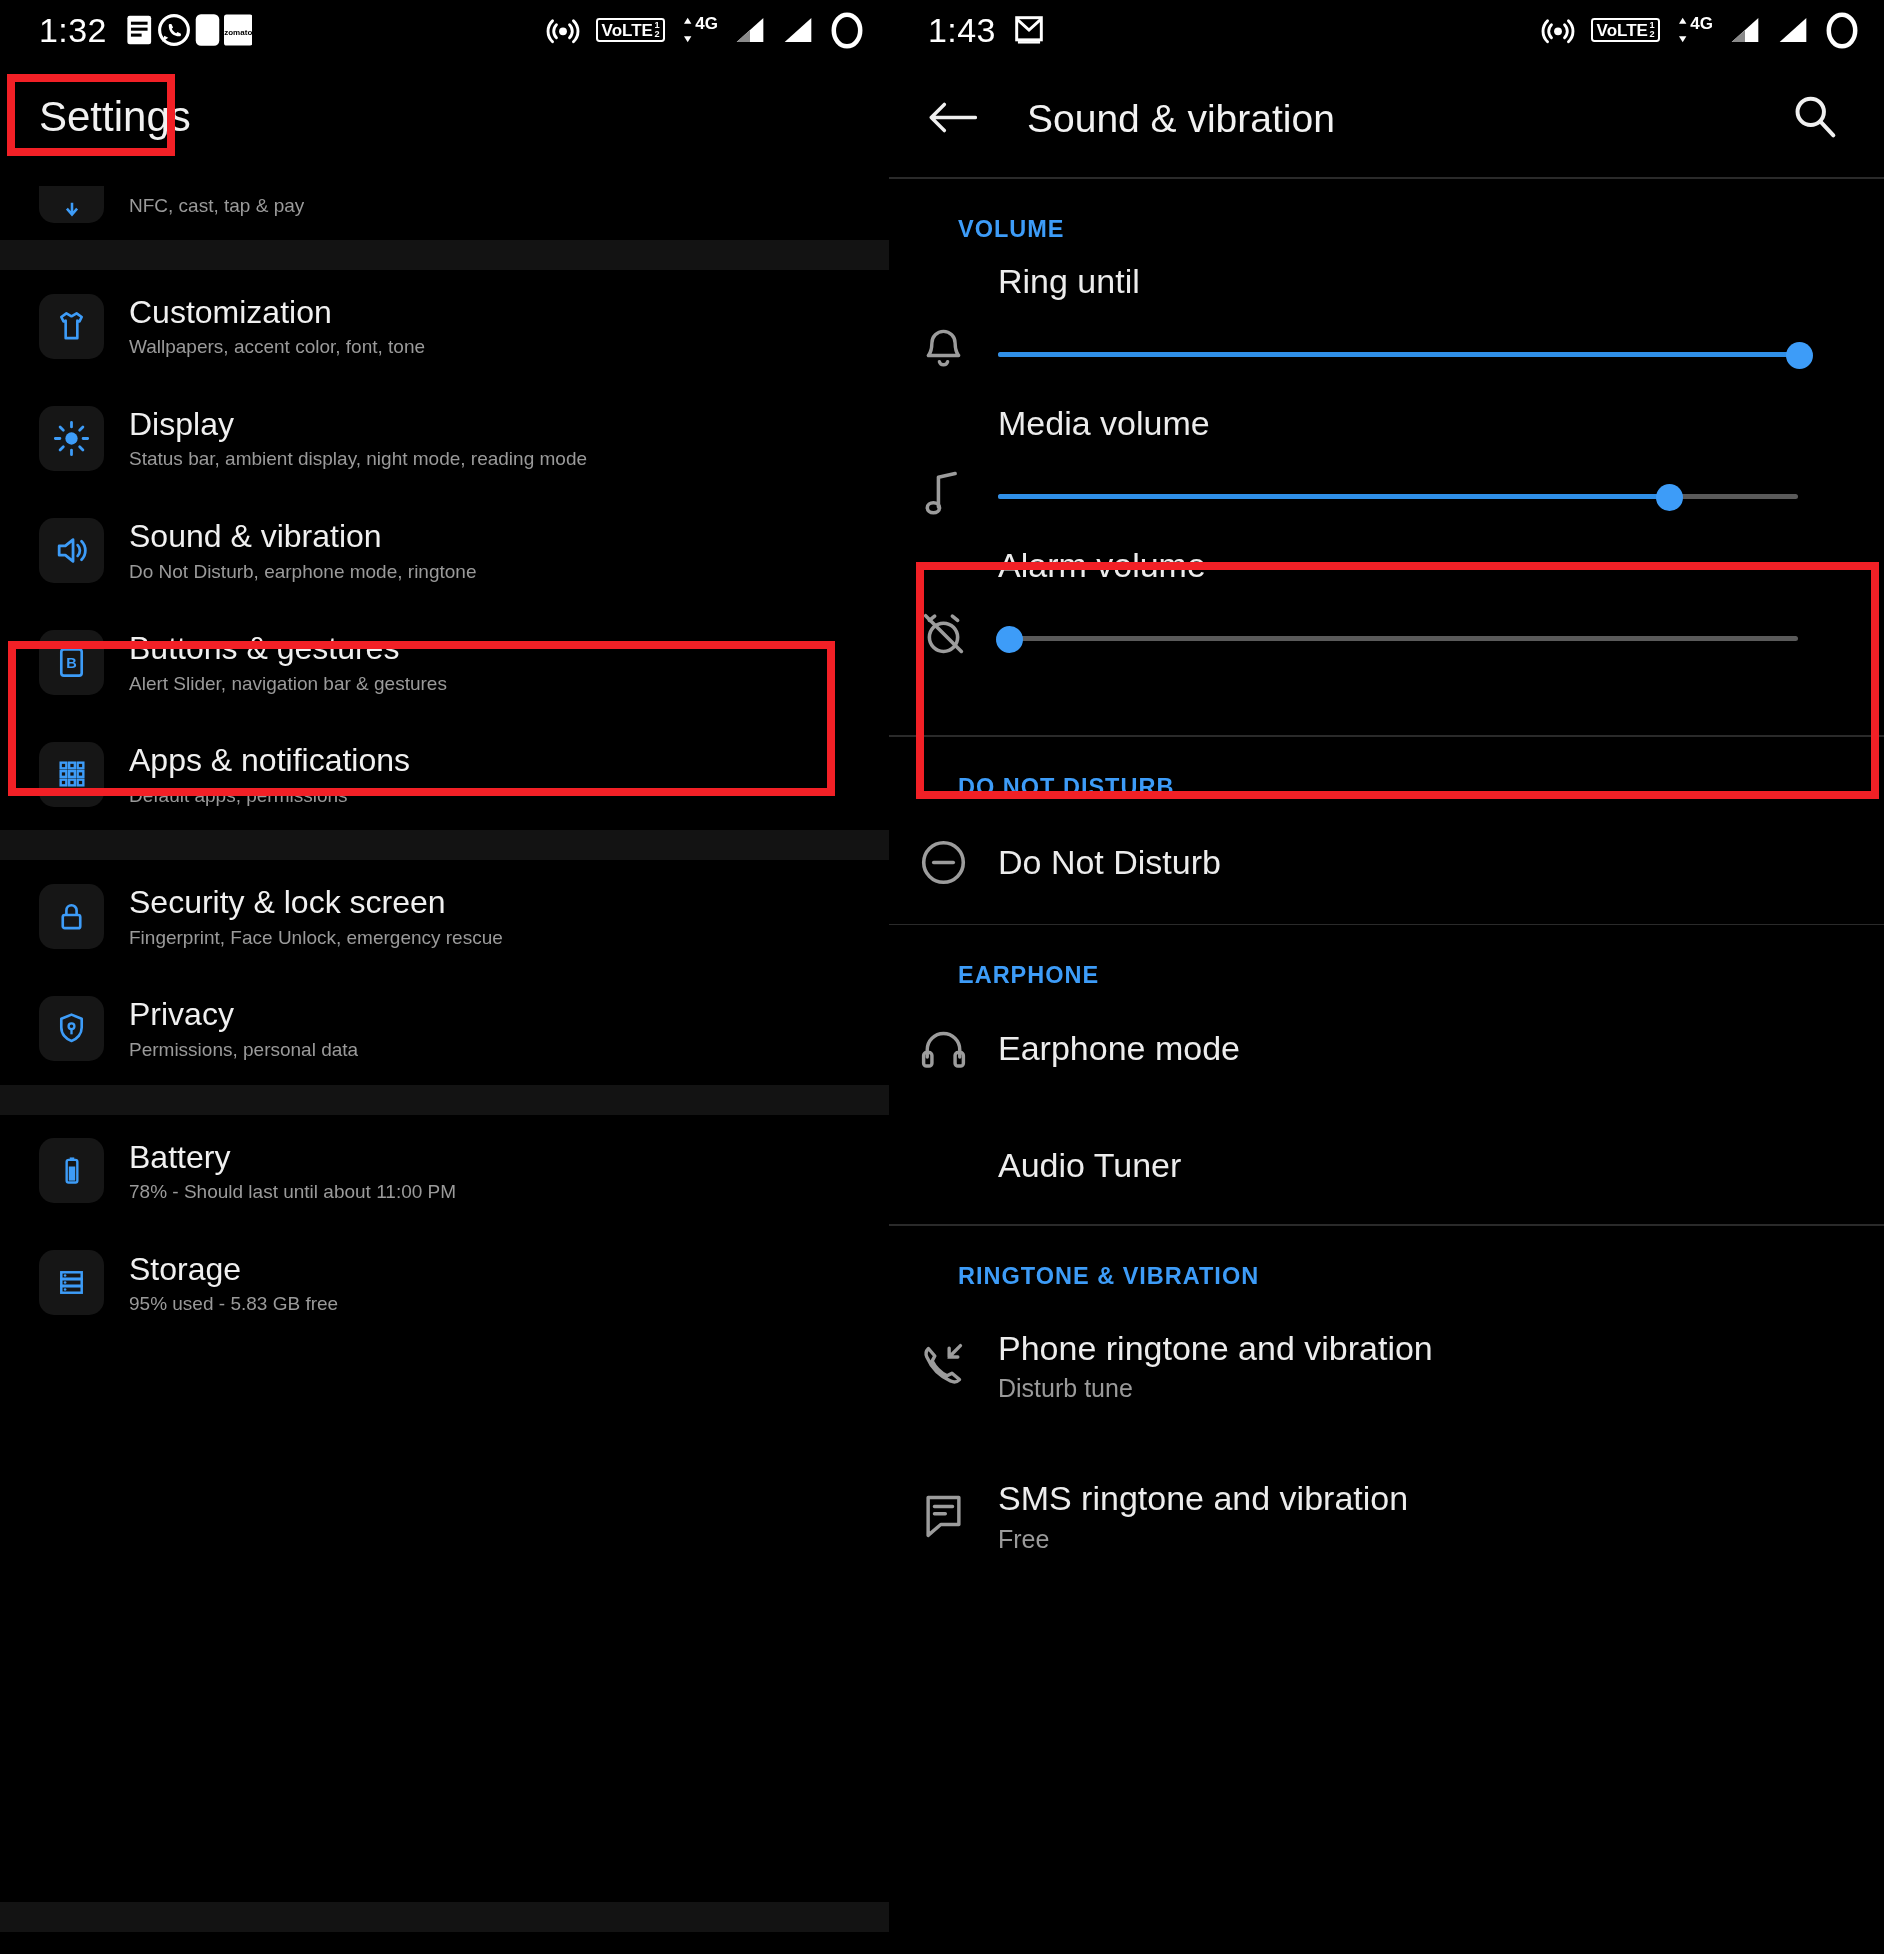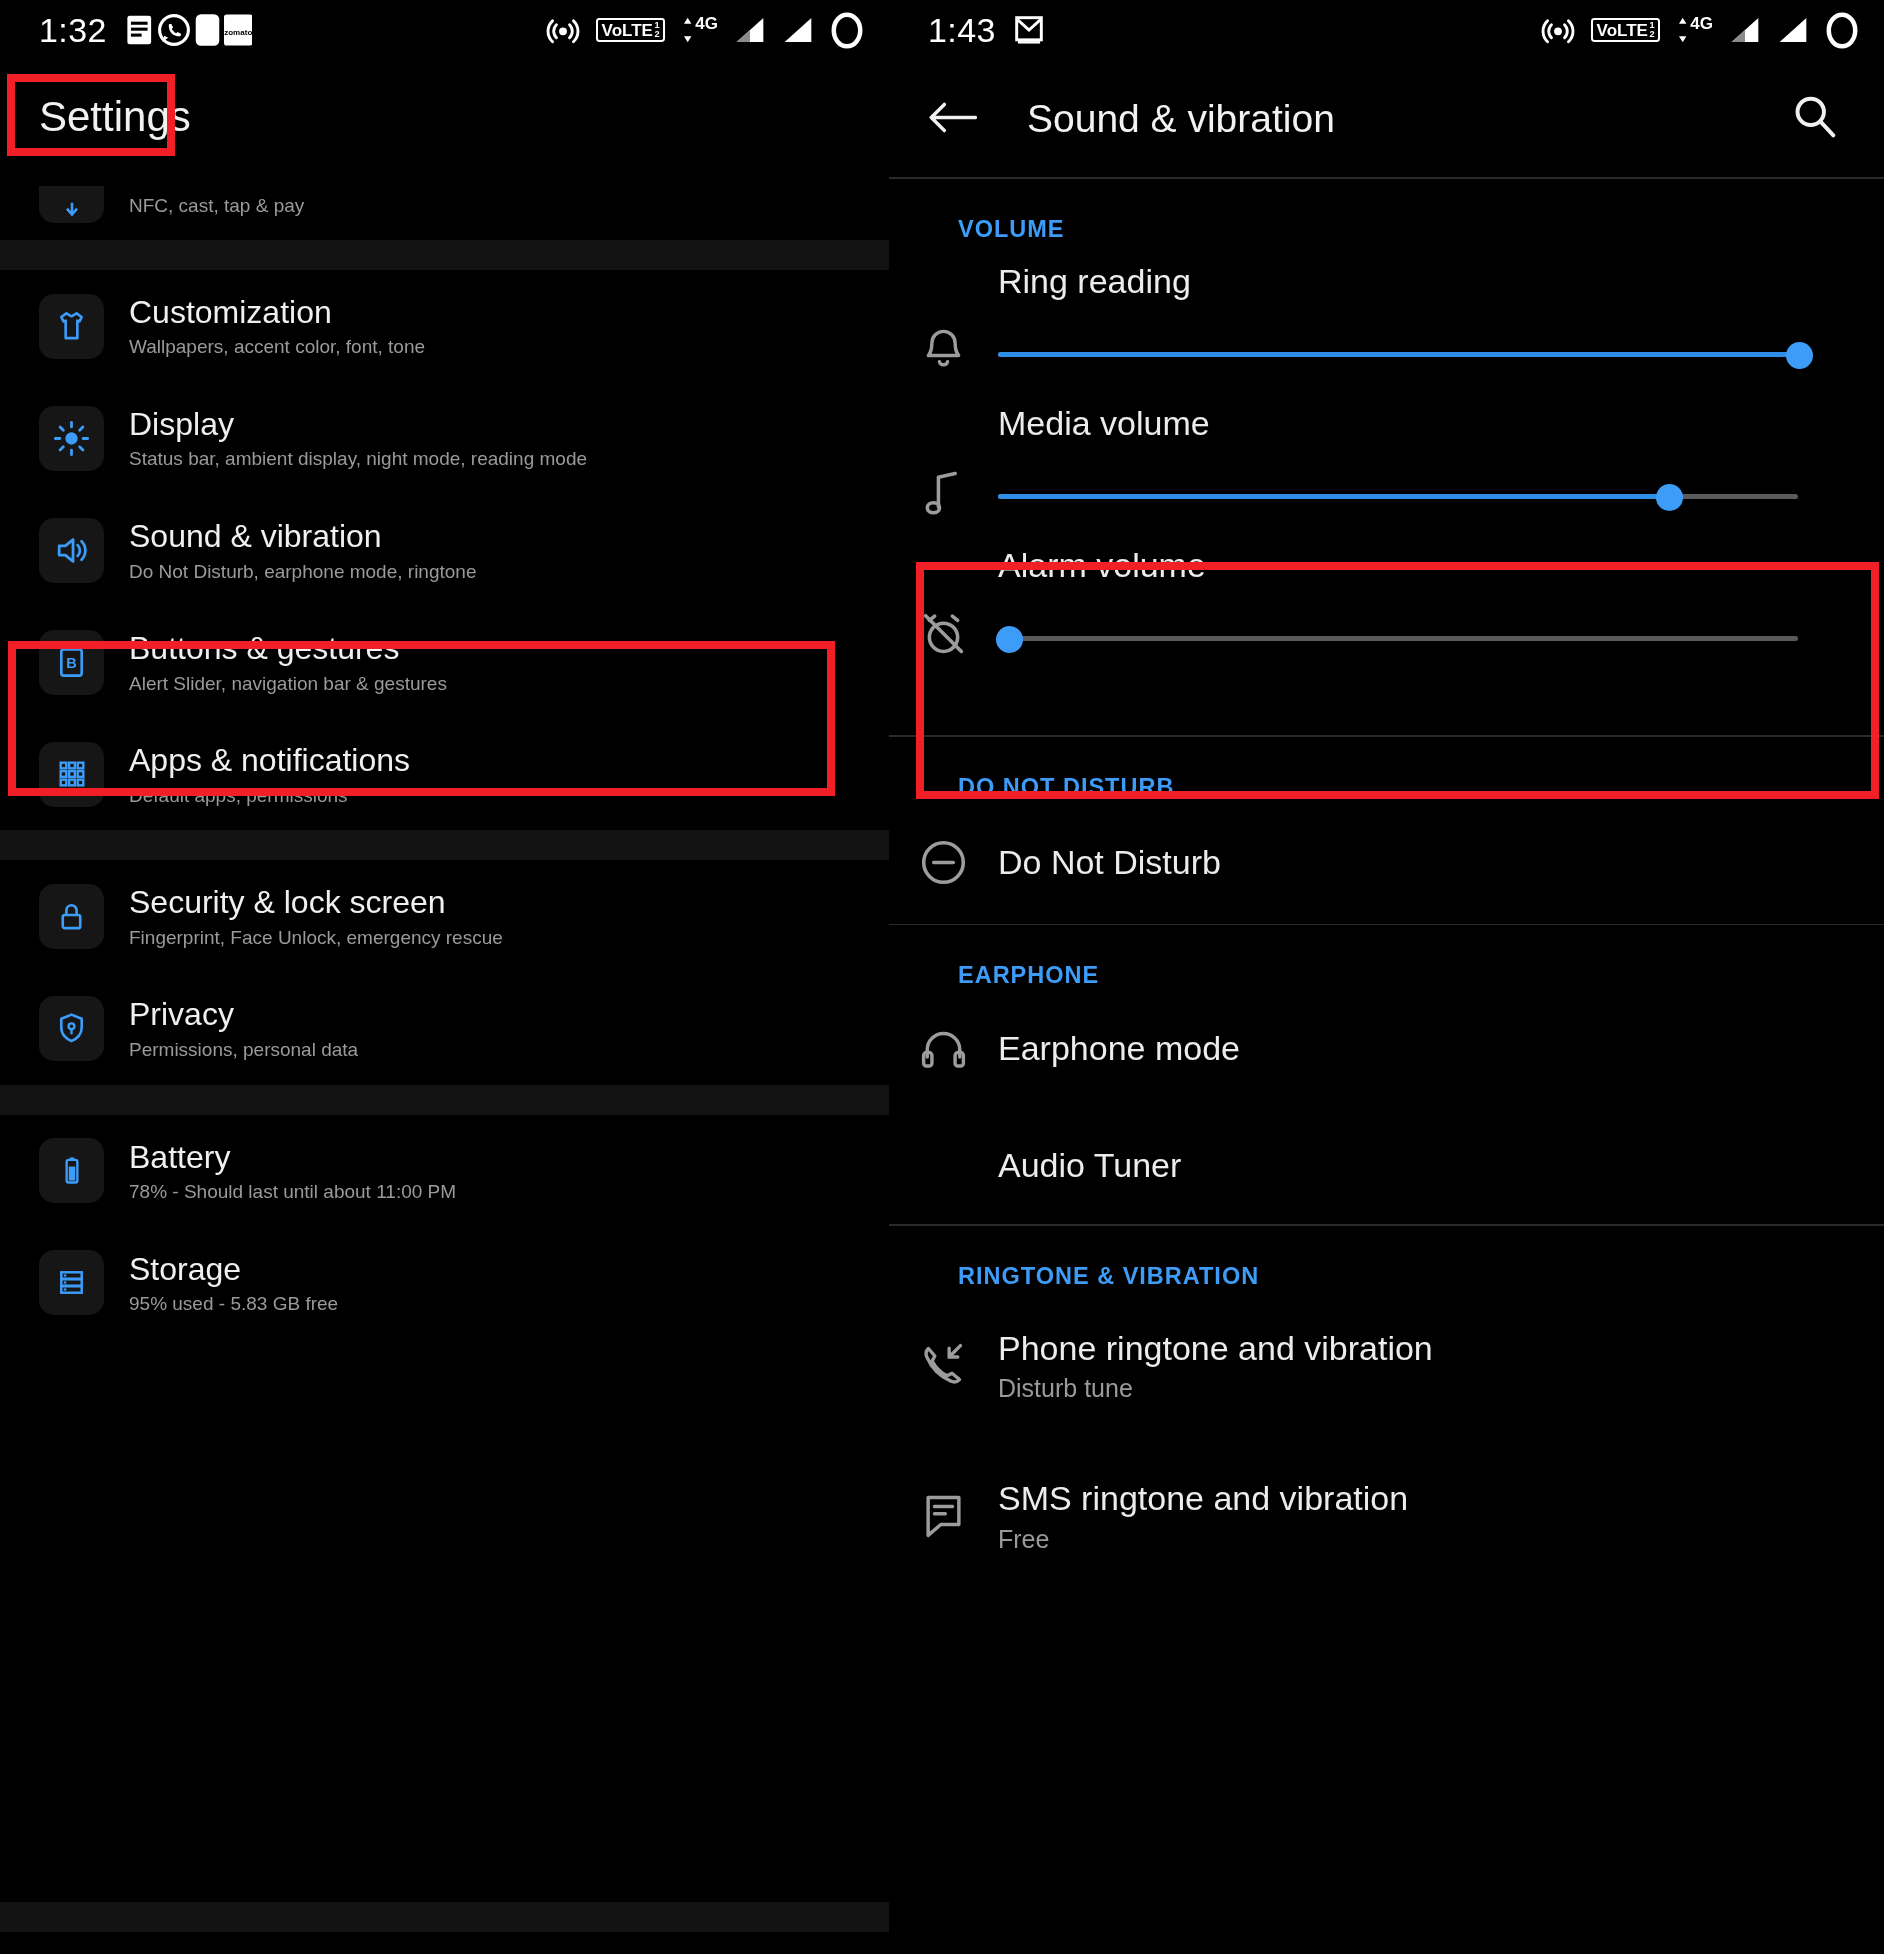--- a/index.html
+++ b/index.html
@@ -419,21 +419,21 @@
     <div class="section-label">VOLUME</div>
 
     <div class="slider-row">
       <span class="slider-ico">
         <svg width="47" height="50" viewBox="0 0 26 28">
             <path d="M13 3a6.5 6.5 0 00-6.5 6.5c0 5-2 7-2 7h17s-2-2-2-7A6.5 6.5 0 0013 3z" fill="none" stroke="#9c9c9c" stroke-width="1.9" stroke-linejoin="round"></path>
             <path d="M10.7 20a2.4 2.4 0 004.6 0" fill="none" stroke="#9c9c9c" stroke-width="1.9" stroke-linecap="round"></path>
           </svg>
       </span>
       <div class="slider-body">
-        <div class="slider-label">Ring reading</div>
+        <div class="slider-label">Ring until</div>
         <div class="track-wrap">
           <div class="track"></div>
           <div class="track-fill" style="width:calc(100% - 47px);"></div>
           <div class="thumb" style="left:calc(100% - 59px);"></div>
         </div>
       </div>
     </div>
 
     <div class="slider-row">
       <span class="slider-ico">

